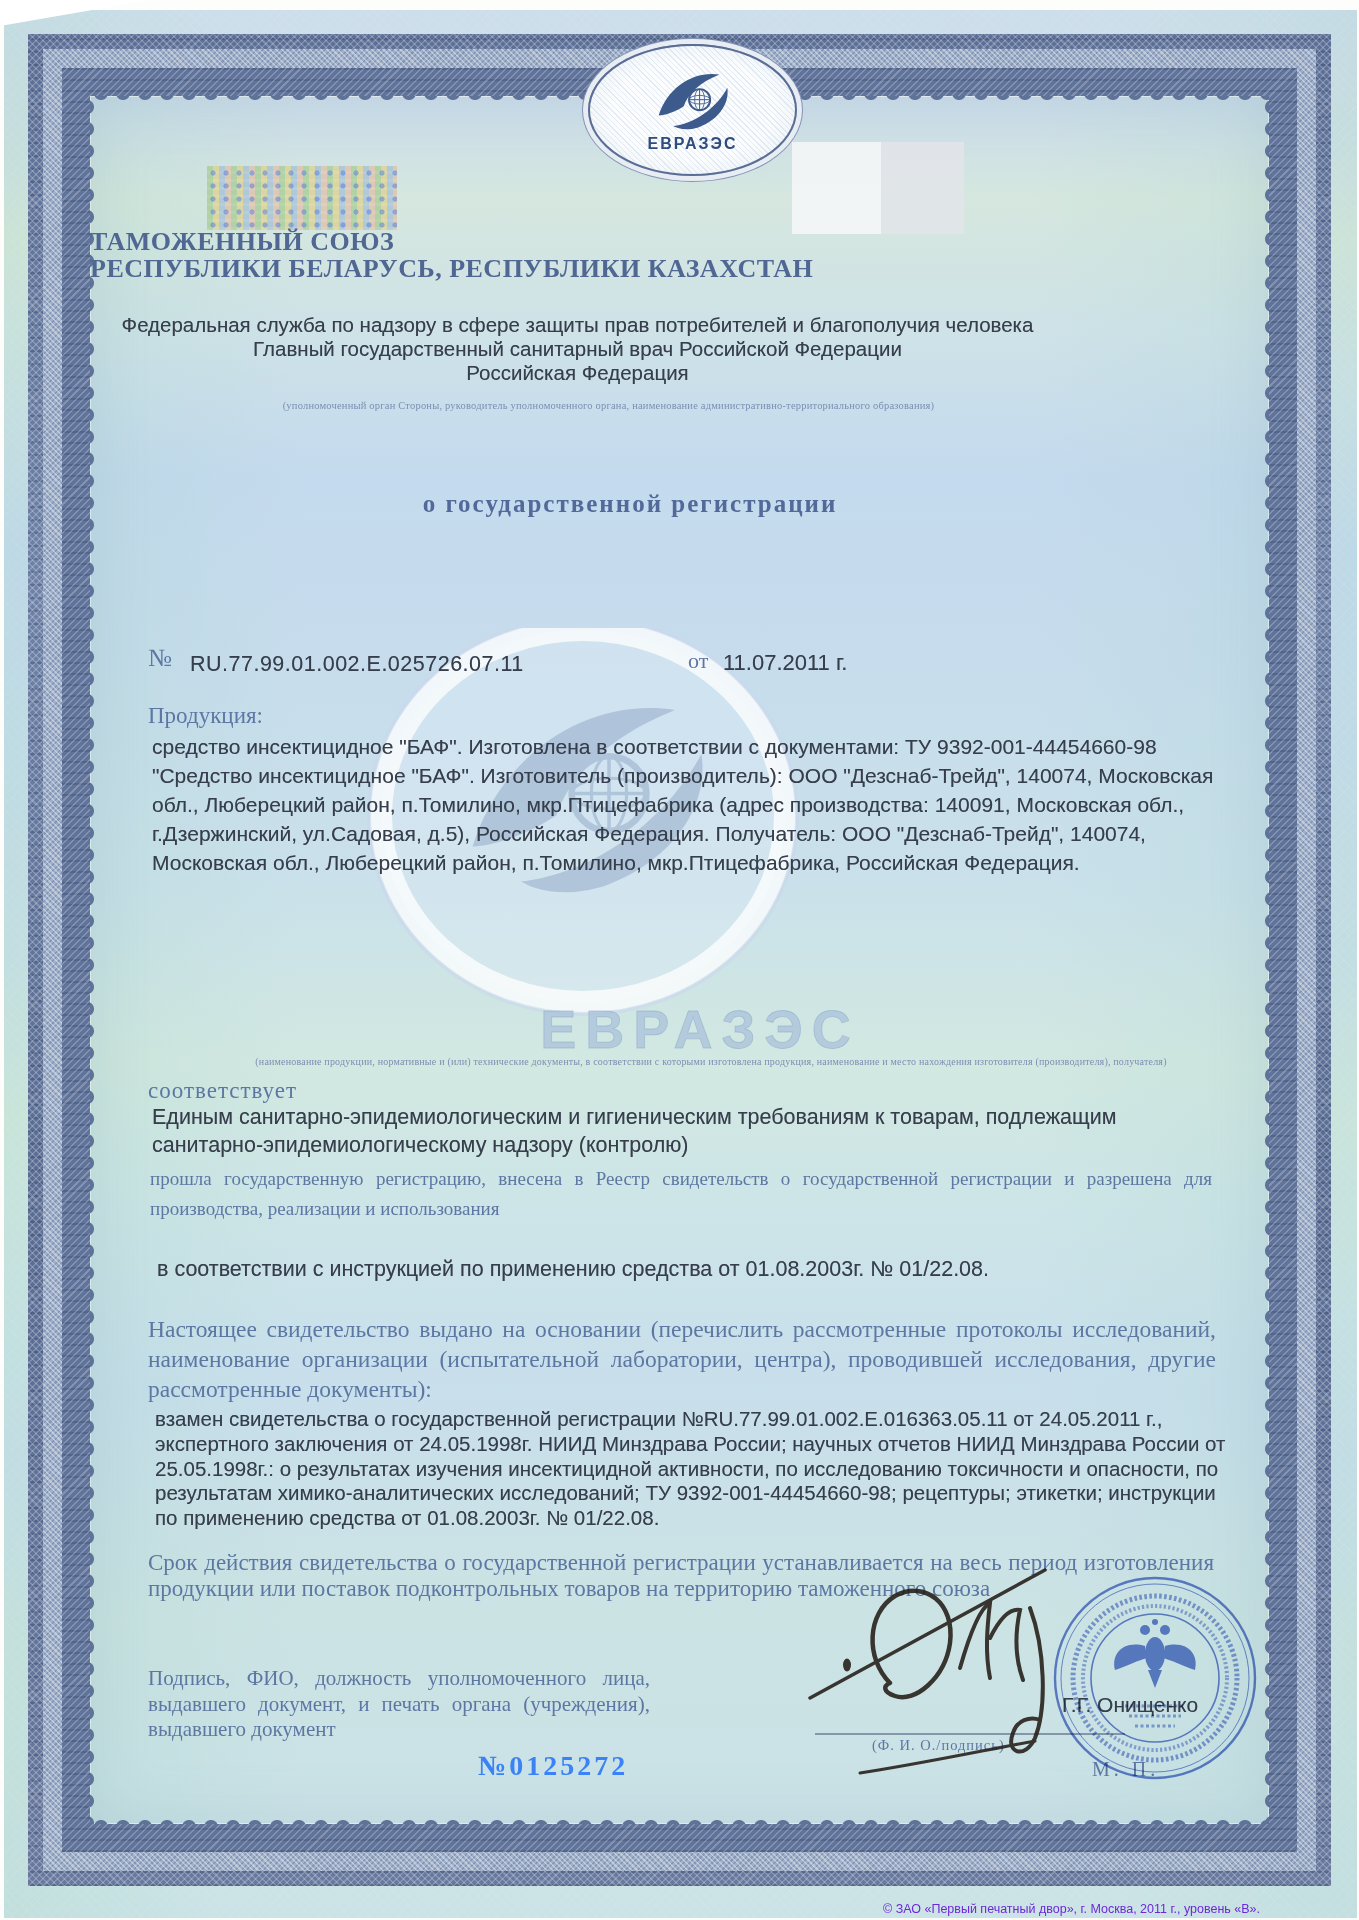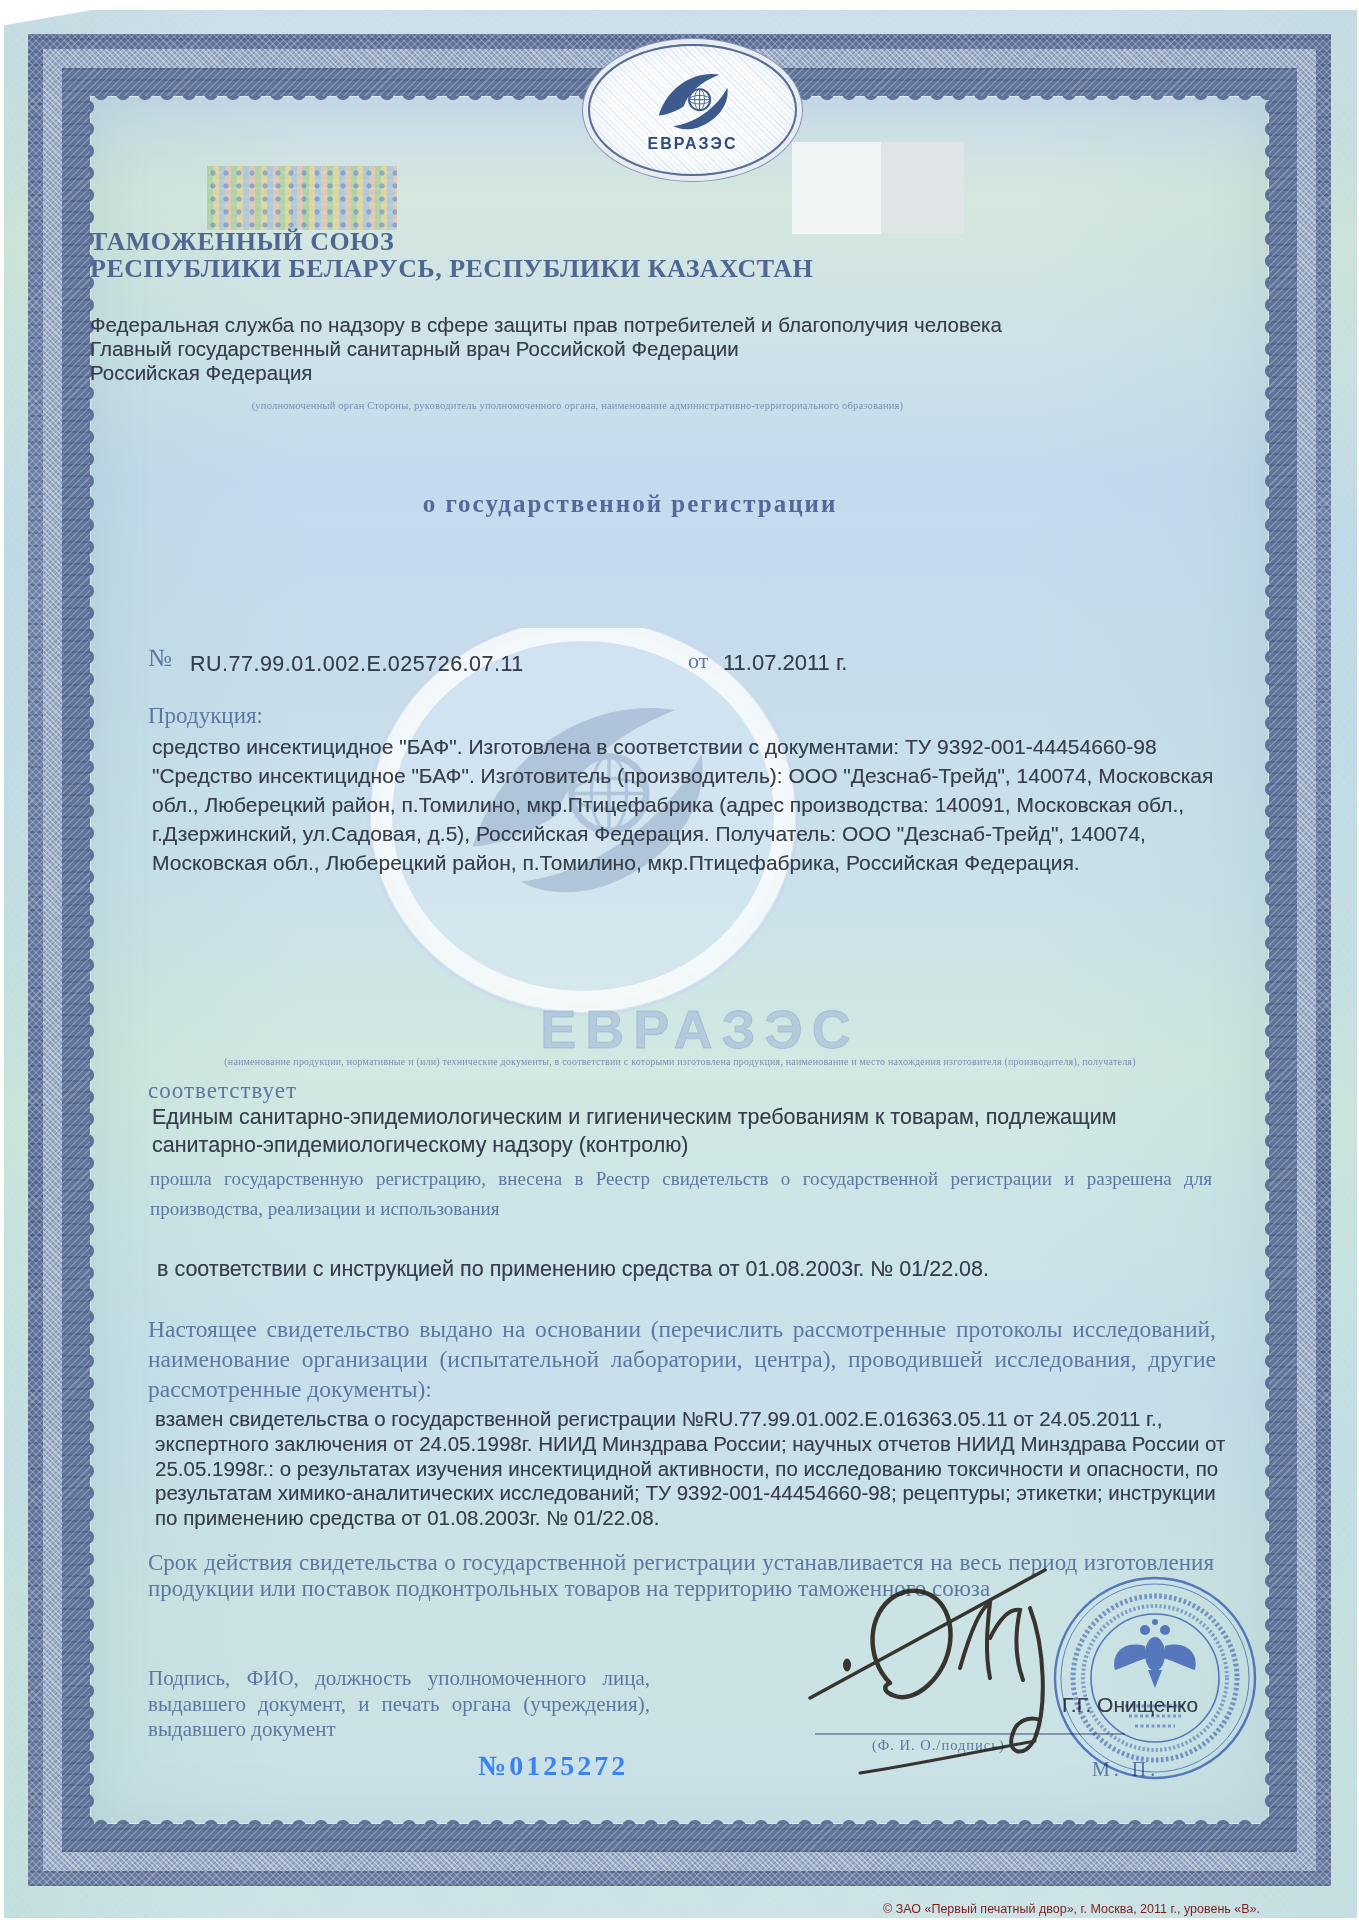--- a/index.html
+++ b/index.html
@@ -78,37 +78,37 @@
     background-size:13px 13px, auto, auto;}
   .patch{position:absolute;left:792px;top:142px;width:172px;height:92px;z-index:4;
     background:linear-gradient(90deg, rgba(246,247,248,.85) 0 52%, rgba(226,229,233,.9) 52%);}
   
   .t{position:absolute;z-index:5;}
   .serifblue{color:#5d77a3;font-family:"Liberation Serif","DejaVu Serif",serif;}
   .sansdark{color:#363d4b;font-family:"Liberation Sans","DejaVu Sans",sans-serif;
     text-shadow:0 0 .5px rgba(55,62,75,.4);}
   .hdr1{left:90px;width:975px;font-weight:bold;font-size:26px;line-height:26.5px;
     color:#4f6792;letter-spacing:.5px;}
-  .hdr2{left:90px;width:975px;font-size:20.5px;line-height:23.5px;}
-  .smallcap{color:#7b8fb3;font-size:10.5px;letter-spacing:.2px;white-space:nowrap;text-align:center;}
+  .hdr2{left:90px;width:975px;text-align:center;font-size:20.5px;line-height:23.5px;}
+  .smallcap{color:#7b8fb3;font-size:10.5px;letter-spacing:.2px;white-space:nowrap;text-align:center;padding-left:31px;}
   .title{left:130px;width:1000px;text-align:center;font-weight:bold;font-size:38px;
     letter-spacing:2px;color:#4f6a9b;}
   .subtitle{left:130px;width:1000px;text-align:center;font-weight:bold;font-size:25px;
     letter-spacing:2px;color:#52699a;}
   .just{text-align:justify;}
   .red{color:#3b82f6;}
   
   .wm{position:absolute;left:355px;top:628px;width:565px;height:445px;z-index:4;pointer-events:none;}
   
   .sig{position:absolute;left:795px;top:1548px;width:300px;height:245px;z-index:8;}
   .stamp{position:absolute;left:1043px;top:1556px;width:225px;height:250px;z-index:6;
     opacity:.75;mix-blend-mode:multiply;}
   .formline{position:absolute;left:815px;top:1733px;width:310px;height:2px;
     background:#4a5878;opacity:.55;z-index:5;}
-  .footer{color:#7f1d1d;font-family:"Liberation Sans","DejaVu Sans",sans-serif;font-size:12.5px;
+  .footer{color:#6d28d9;font-family:"Liberation Sans","DejaVu Sans",sans-serif;font-size:12.5px;
     text-align:right;}
 </style>
 </head>
 <body>
 
 <div class="page">
   <div class="sheet"></div>
   <div class="corner-tl"></div>
 
   <div class="frame">

